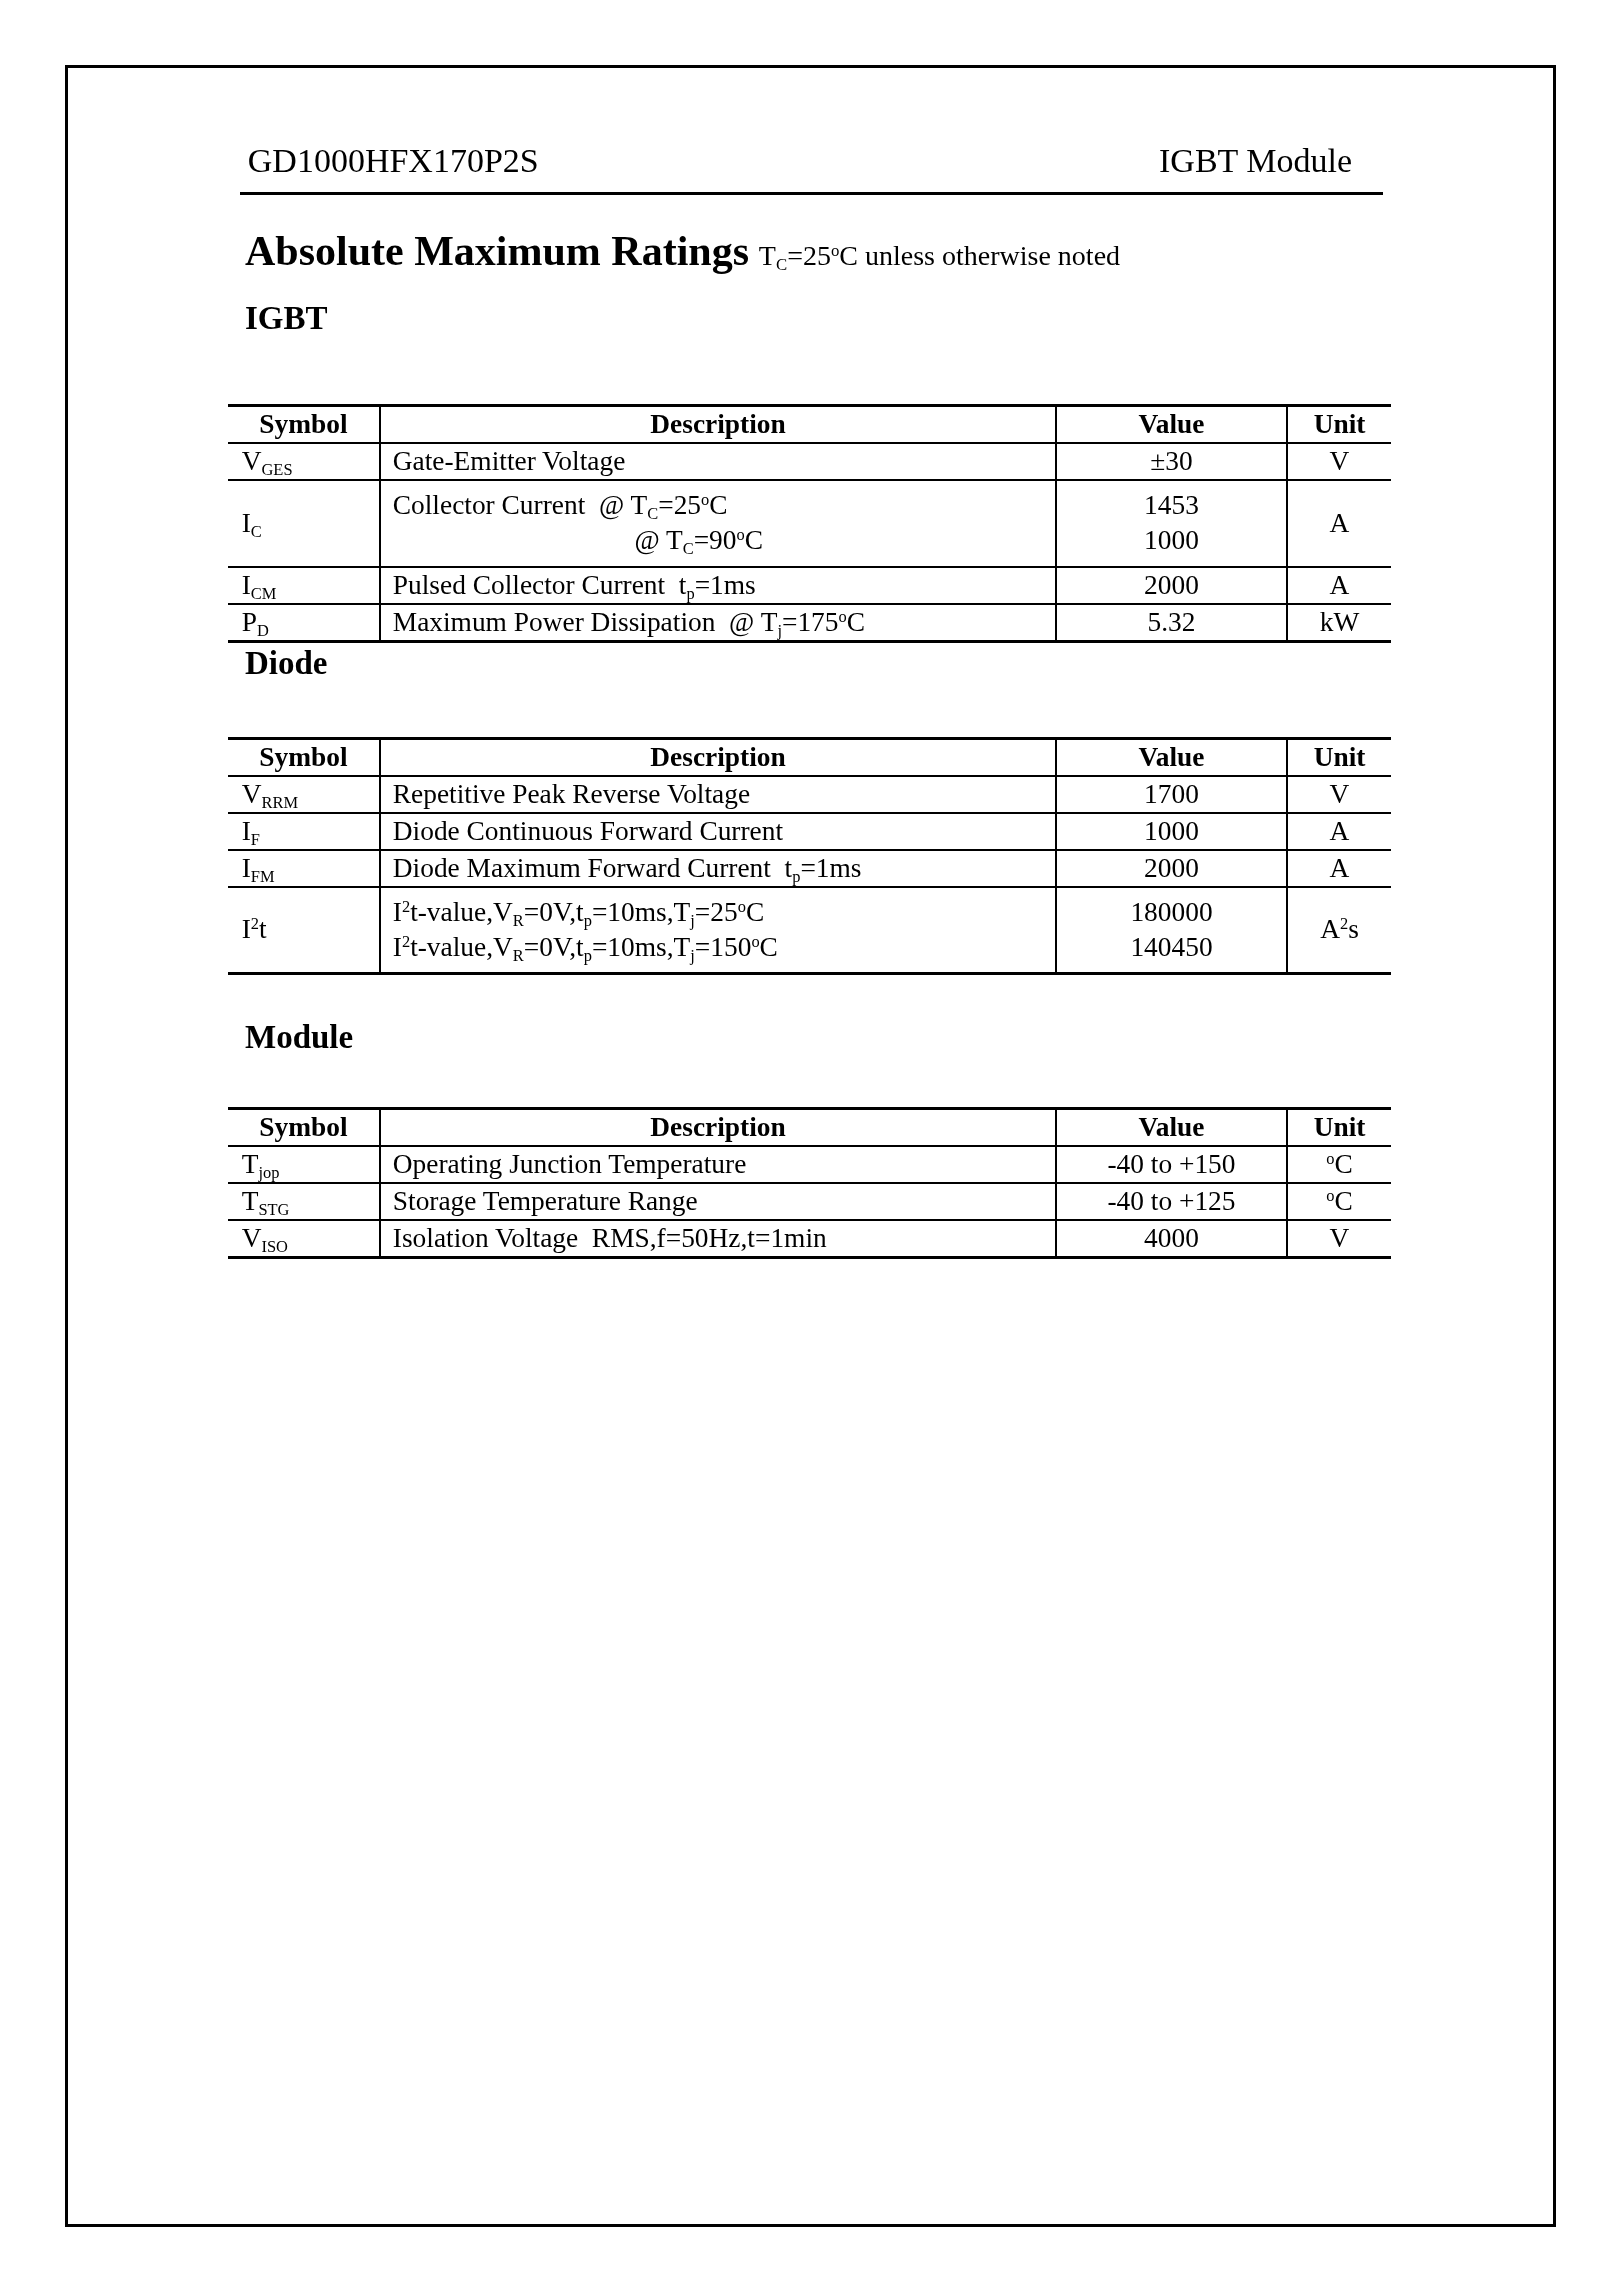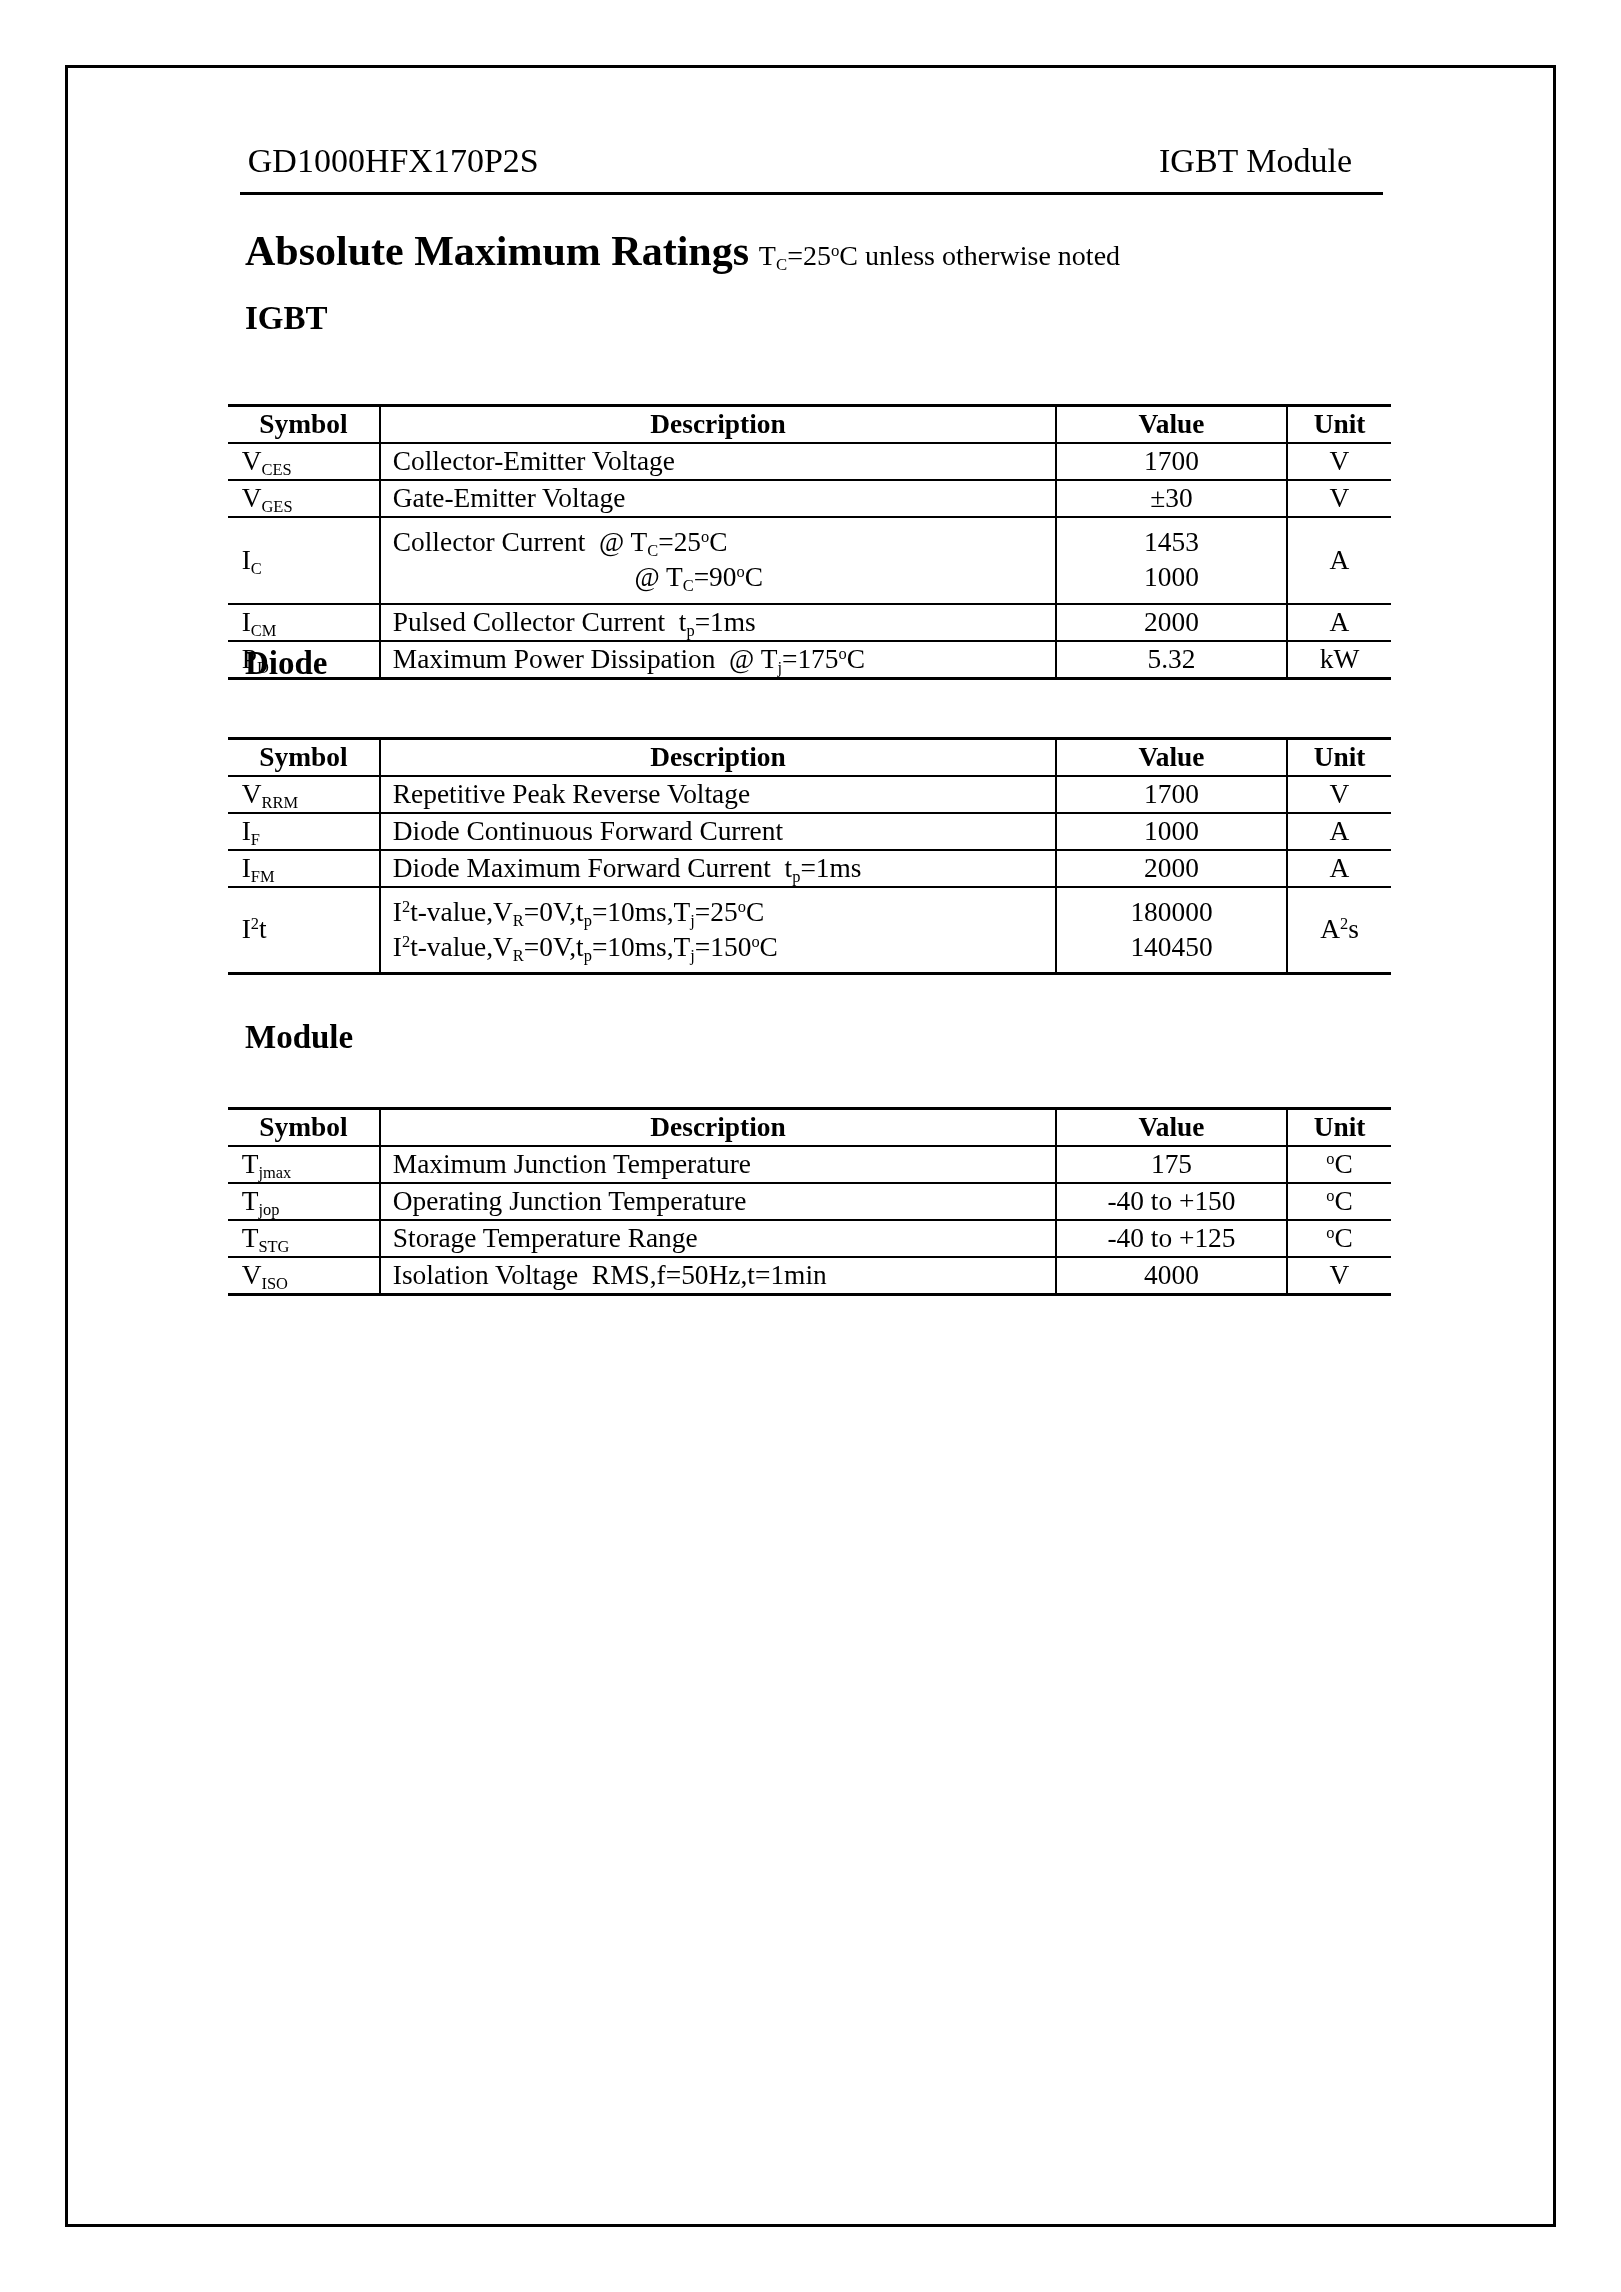--- a/index.html
+++ b/index.html
@@ -83,30 +83,20 @@
     <thead>
       <tr>
         <th>Symbol</th>
         <th>Description</th>
         <th>Value</th>
         <th>Unit</th>
       </tr>
     </thead>
     <tbody>
       <tr class="r1">
-        <td class="symbol">V<sub>CES</sub></td>
-        <td class="desc">
-          <div class="line al-left">Collector-Emitter Voltage</div>
-        </td>
-        <td class="value">
-          <div class="line">1700</div>
-        </td>
-        <td class="unit">V</td>
-      </tr>
-      <tr class="r1">
         <td class="symbol">V<sub>GES</sub></td>
         <td class="desc">
           <div class="line al-left">Gate-Emitter Voltage</div>
         </td>
         <td class="value">
           <div class="line">±30</div>
         </td>
         <td class="unit">V</td>
       </tr>
       <tr class="r2">
@@ -217,30 +207,20 @@
     <thead>
       <tr>
         <th>Symbol</th>
         <th>Description</th>
         <th>Value</th>
         <th>Unit</th>
       </tr>
     </thead>
     <tbody>
       <tr class="r1">
-        <td class="symbol">T<sub>jmax</sub></td>
-        <td class="desc">
-          <div class="line al-left">Maximum Junction Temperature</div>
-        </td>
-        <td class="value">
-          <div class="line">175</div>
-        </td>
-        <td class="unit"><sup>o</sup>C</td>
-      </tr>
-      <tr class="r1">
         <td class="symbol">T<sub>jop</sub></td>
         <td class="desc">
           <div class="line al-left">Operating Junction Temperature</div>
         </td>
         <td class="value">
           <div class="line">-40 to +150</div>
         </td>
         <td class="unit"><sup>o</sup>C</td>
       </tr>
       <tr class="r1">

